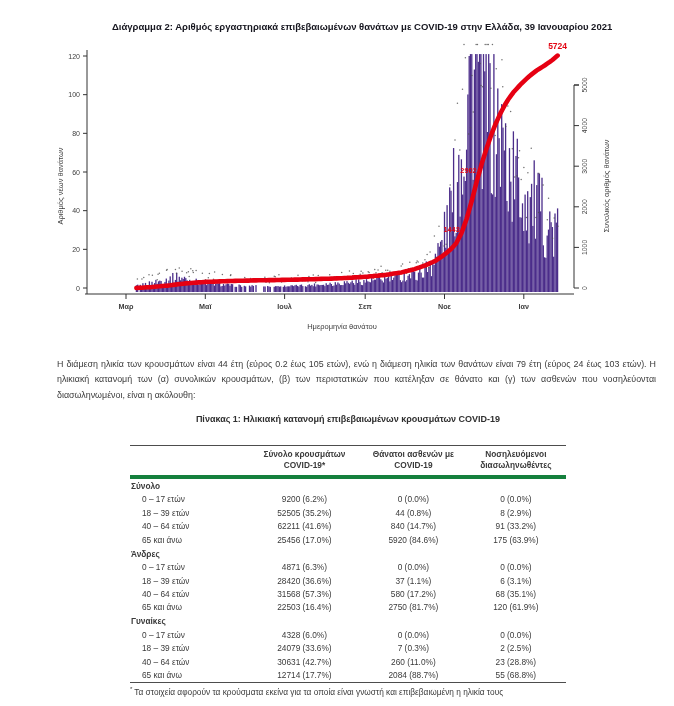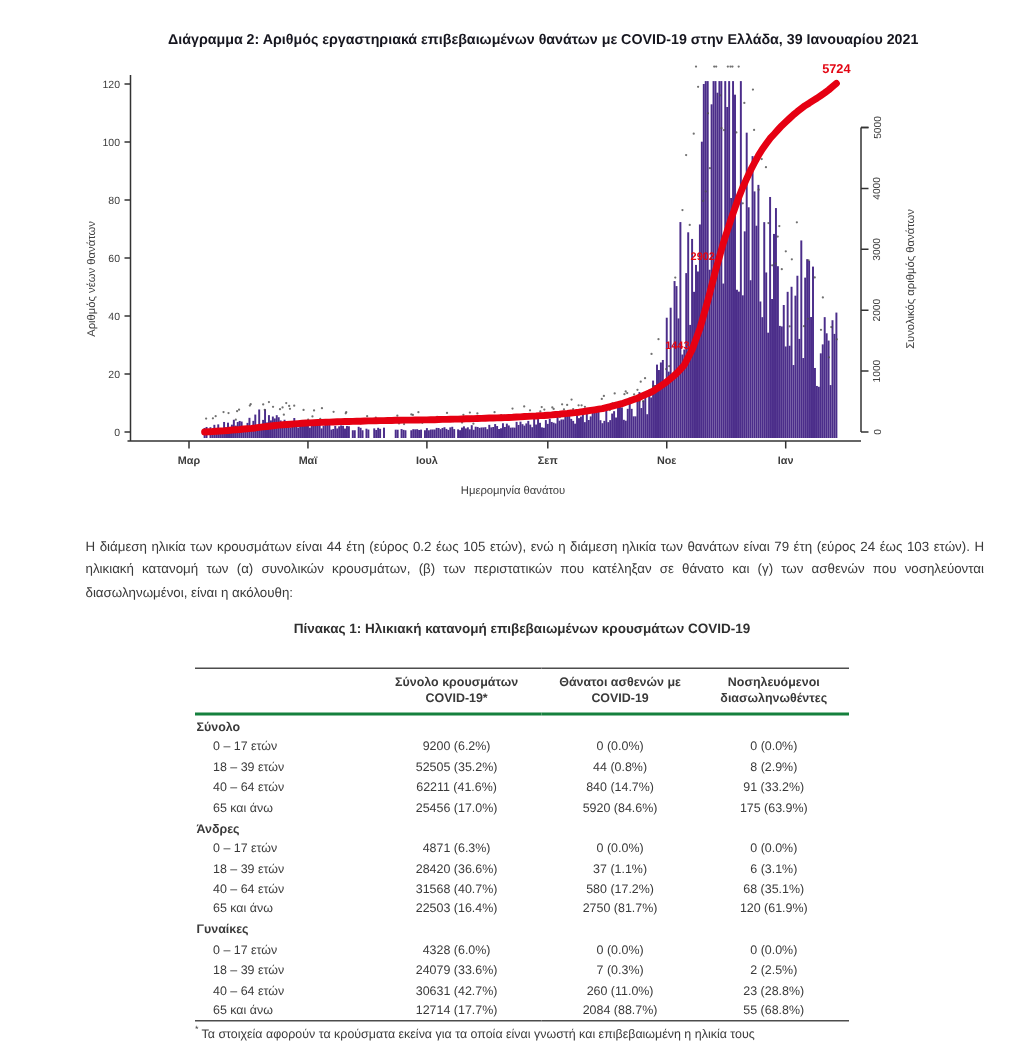--- a/index.html
+++ b/index.html
@@ -8,21 +8,21 @@
   .doc-title{position:absolute;left:112px;top:21px;font-size:9.5px;font-weight:700;
     color:#16161f;white-space:nowrap;}
   .chart-wrap{position:absolute;left:37px;top:36px;width:600px;height:308px;}
   .para{position:absolute;left:57px;top:357px;width:599px;font-size:8.9px;
     line-height:15.3px;color:#3a3a3a;text-align:justify;}
   .table-block{position:absolute;left:130px;top:414px;width:436px;}
   .table-title{text-align:center;font-weight:700;font-size:9px;color:#2f2f2f;margin-bottom:21px;}
   table.age{width:100%;border-collapse:collapse;border-top:1.5px solid #4d4d4d;
     border-bottom:1.5px solid #4d4d4d;font-size:8.3px;color:#3a3a3a;}
   table.age th{font-weight:700;white-space:pre-line;line-height:1.3;vertical-align:bottom;
-    text-align:center;padding:3px 0 4px 0;border-bottom:2px solid #15803d;}
+    text-align:center;padding:3px 0 4px 0;border-bottom:4px solid #15803d;}
   table.age th.c0{text-align:left;}
   table.age td{padding:1.7px 0;text-align:center;}
   table.age td.rowlabel{text-align:left;padding-left:12px;}
   table.age tr.section td{text-align:left;font-weight:700;padding-left:1px;padding-top:2.5px;}
   .footnote{margin-top:3px;font-size:8.3px;color:#3a3a3a;}
   .footnote sup{font-size:6px;margin-right:2px;}
 </style>
 </head>
 <body>
 
@@ -616,21 +616,21 @@
             <td>0 (0.0%)</td>
           </tr>
           <tr>
             <td class="rowlabel">18 – 39 ετών</td>
             <td>28420 (36.6%)</td>
             <td>37 (1.1%)</td>
             <td>6 (3.1%)</td>
           </tr>
           <tr>
             <td class="rowlabel">40 – 64 ετών</td>
-            <td>31568 (40.7%)</td>
+            <td>31568 (57.3%)</td>
             <td>580 (17.2%)</td>
             <td>68 (35.1%)</td>
           </tr>
           <tr>
             <td class="rowlabel">65 και άνω</td>
             <td>22503 (16.4%)</td>
             <td>2750 (81.7%)</td>
             <td>120 (61.9%)</td>
           </tr>
           <tr class="section">

